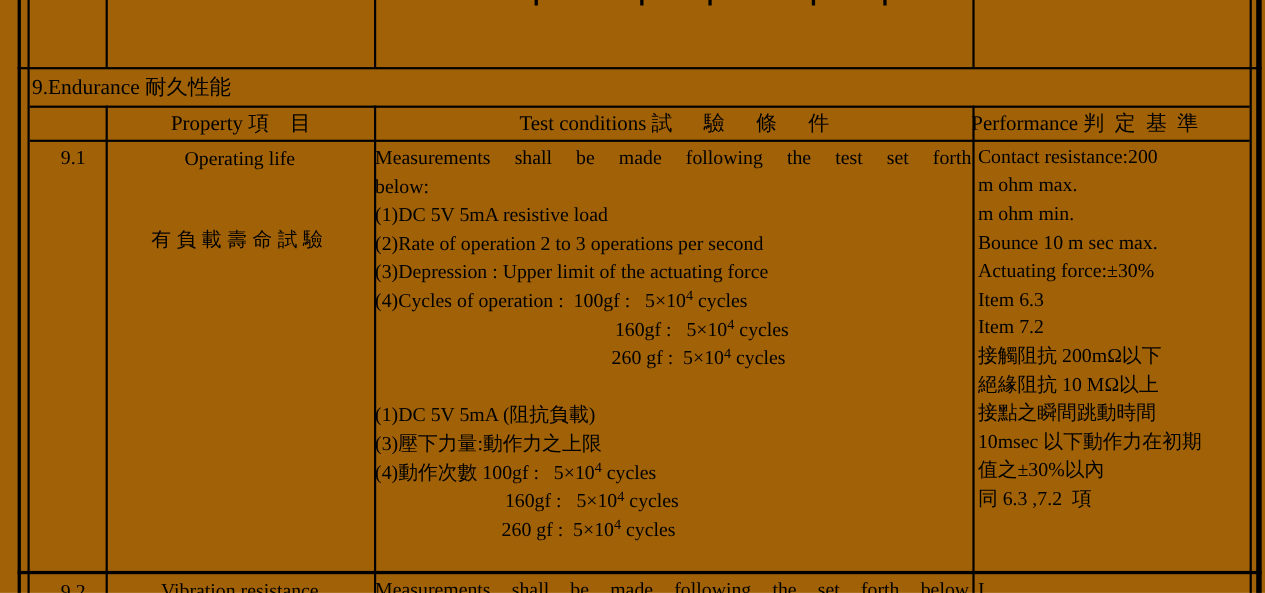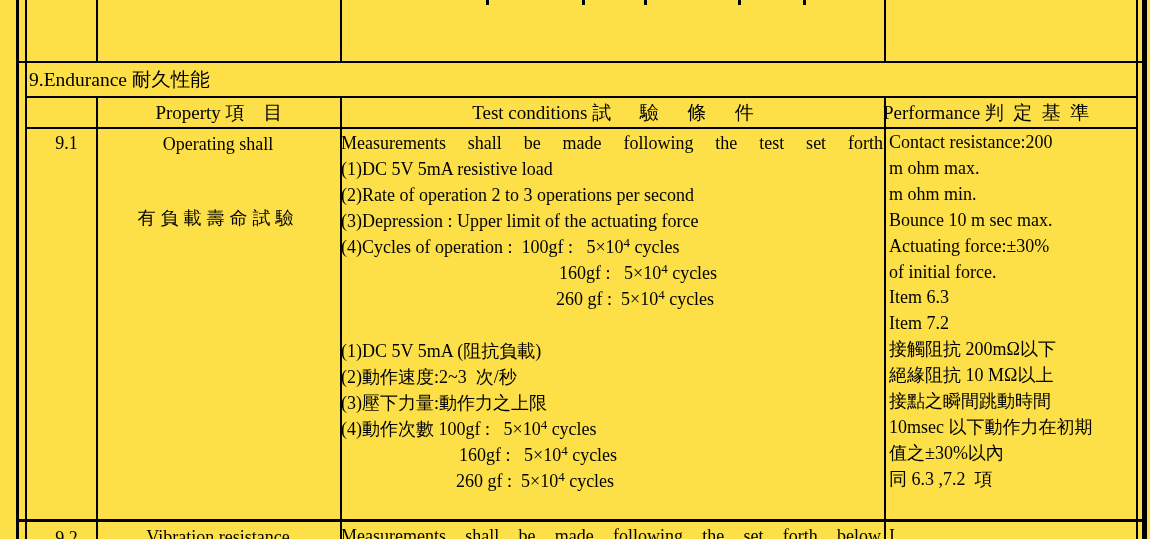--- a/index.html
+++ b/index.html
@@ -1,18 +1,18 @@
 <!DOCTYPE html>
 <html><head>
 <meta charset="utf-8">
 <style>
   html,body { margin:0; padding:0; background:#fff; }
   .page {
     position:relative; width:1150px; height:539px; overflow:hidden;
-    background:#fde047; color:#000;
+    background:#a16207; color:#000;
     font-family:"Liberation Serif","DejaVu Serif",serif;
   }
   .vline,.hline { position:absolute; background:#000; }
   .cell { position:absolute; }
   .line { white-space:pre-wrap; }
   sup { font-size:0.72em; line-height:0; vertical-align:6px; }
 
   
   .v-left-outer  { left:16px;  top:0; width:3px; height:539px; }
   .v-left-inner  { left:25px;  top:0; width:2px; height:539px; }
@@ -91,49 +91,48 @@
   </div>
 
   <div class="cell section-title">9.Endurance  耐久性能</div>
 
   <div class="cell hdr hdr-prop">Property 項    目</div>
   <div class="cell hdr hdr-cond">Test conditions 試      驗      條      件</div>
   <div class="cell hdr hdr-perf">Performance 判  定  基  準</div>
 
   <div class="cell rownum r91-num">9.1</div>
   <div class="cell prop r91-prop">
-    <div>Operating shall</div>
+    <div>Operating life</div>
     <div class="zh-spaced">有負載壽命試驗</div>
   </div>
   <div class="cell cond">
     <div class="line justify">Measurements shall be made following the test set forth</div>
     <div>
+        <div class="line">below:</div>
         <div class="line">(1)DC 5V 5mA resistive load</div>
         <div class="line">(2)Rate of operation 2 to 3 operations per second</div>
         <div class="line">(3)Depression : Upper limit of the actuating force</div>
         <div class="line">(4)Cycles of operation :  100gf :   5×10<sup>4</sup> cycles</div>
         <div class="line" style="padding-left: 218px;">160gf :   5×10<sup>4</sup> cycles</div>
         <div class="line" style="padding-left: 215px;">260 gf :  5×10<sup>4</sup> cycles</div>
         <div class="line">&nbsp;</div>
         <div class="line">(1)DC 5V 5mA (阻抗負載)</div>
-        <div class="line">(2)動作速度:2~3  次/秒</div>
         <div class="line">(3)壓下力量:動作力之上限</div>
         <div class="line">(4)動作次數 100gf :   5×10<sup>4</sup> cycles</div>
         <div class="line" style="padding-left: 118px;">160gf :   5×10<sup>4</sup> cycles</div>
         <div class="line" style="padding-left: 115px;">260 gf :  5×10<sup>4</sup> cycles</div>
       </div>
   </div>
   <div class="cell perf">
     <div>
         <div class="line">Contact resistance:200</div>
         <div class="line">m ohm max.</div>
         <div class="line">m ohm min.</div>
         <div class="line">Bounce 10 m sec max.</div>
         <div class="line">Actuating force:±30%</div>
-        <div class="line">of initial force.</div>
         <div class="line">Item 6.3</div>
         <div class="line">Item 7.2</div>
         <div class="line">接觸阻抗 200mΩ以下</div>
         <div class="line">絕緣阻抗 10 MΩ以上</div>
         <div class="line">接點之瞬間跳動時間</div>
         <div class="line">10msec 以下動作力在初期</div>
         <div class="line">值之±30%以內</div>
         <div class="line">同 6.3 ,7.2  項</div>
       </div>
   </div>

